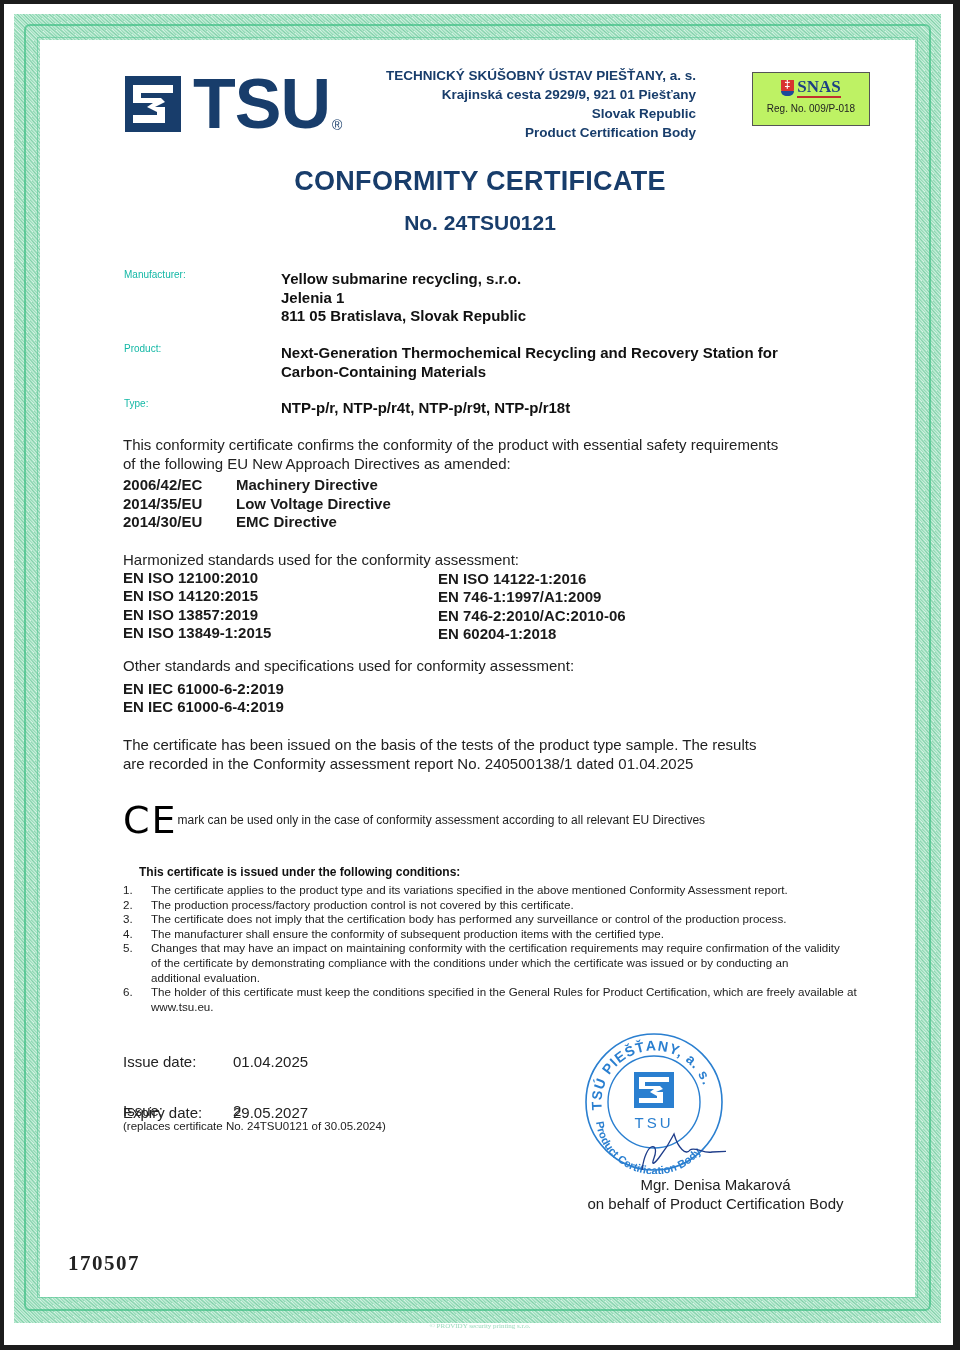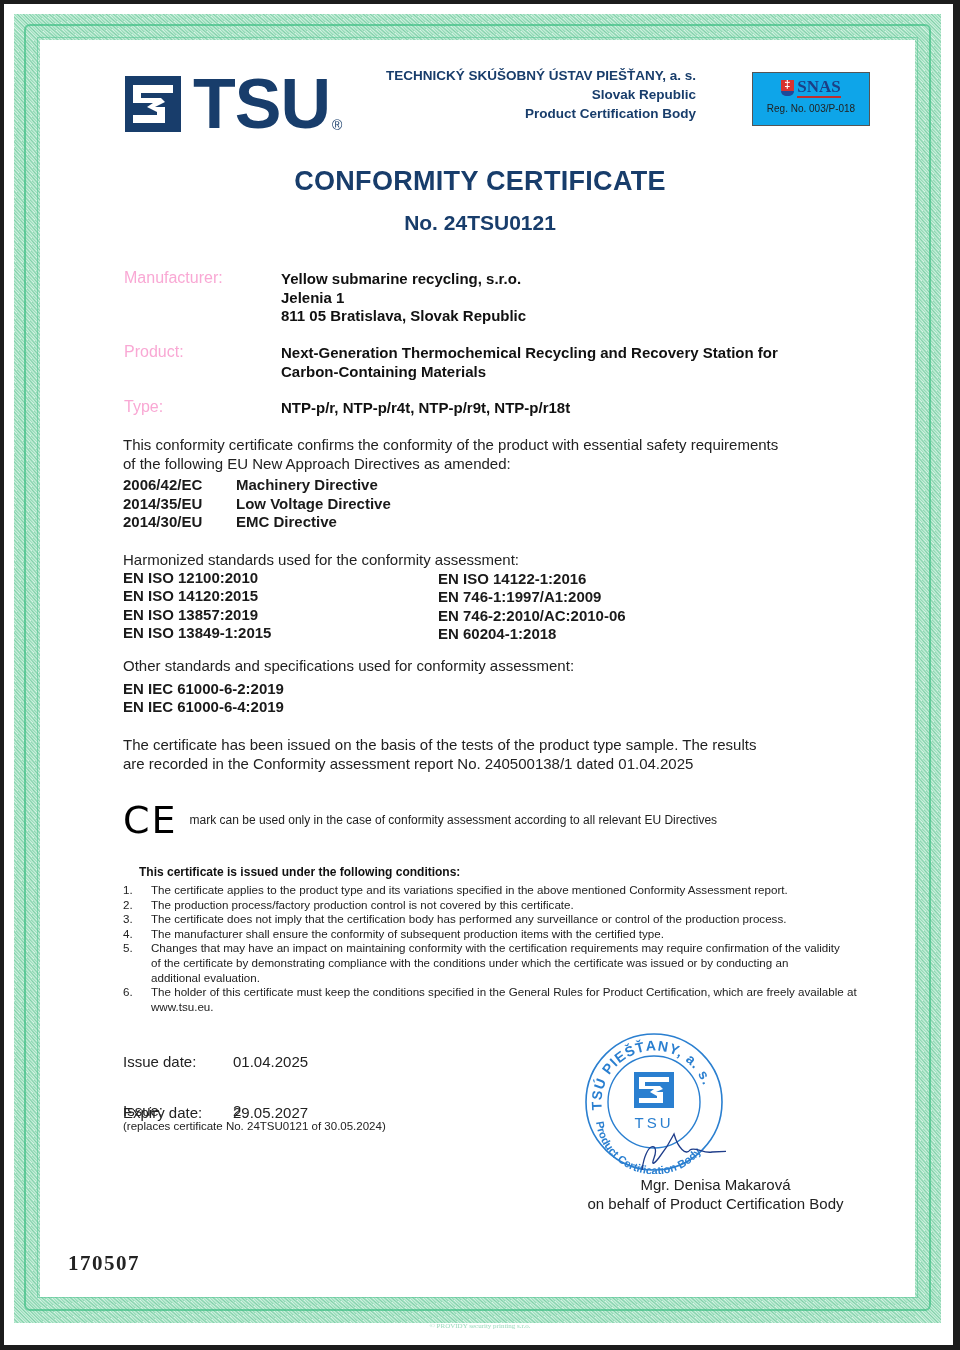--- a/index.html
+++ b/index.html
@@ -53,21 +53,21 @@
     letter-spacing: -1px;
   }
   .logo-reg { font-size: 14px; color: #183d6b; margin-left: 2px; line-height: 14px; }
 
   .org {
     position: absolute; left: 360px; top: 66px; width: 336px;
     text-align: right; color: #183d6b; font-weight: bold; font-size: 13.5px; line-height: 19px;
   }
   .snas {
     position: absolute; left: 752px; top: 72px; width: 116px; height: 52px;
-    border: 1px solid #555; background: #0ea5e9; text-align: center;
+    border: 1px solid #555; background: #bef264; text-align: center;
   }
   .snas-top { display: flex; justify-content: center; align-items: center; margin-top: 5px; }
   .snas-shield {
     width: 13px; height: 16px; background: #d8322f;
     border-radius: 0 0 7px 7px; position: relative; margin-right: 3px;
   }
   .snas-shield::before {
     content: ""; position: absolute; left: 0; right: 0; bottom: 0; height: 5px;
     background: #1d4a9a; border-radius: 0 0 7px 7px;
   }
@@ -82,33 +82,33 @@
 
   .title {
     position: absolute; left: 0; right: 0; top: 166px; text-align: center;
     font-weight: bold; font-size: 27px; color: #183d6b; letter-spacing: 0.3px;
   }
   .cert-no {
     position: absolute; left: 0; right: 0; top: 211px; text-align: center;
     font-weight: bold; font-size: 21px; color: #183d6b;
   }
 
-  .lbl { position: absolute; left: 124px; font-size: 16px; color: #f9a8d4; }
+  .lbl { position: absolute; left: 124px; font-size: 10px; color: #14b8a6; }
   .val { position: absolute; left: 281px; font-size: 15px; font-weight: bold; color: #111; line-height: 18.5px; }
   .para { position: absolute; left: 123px; font-size: 15px; color: #222; line-height: 18.5px; width: 720px; }
 
   .directives { position: absolute; left: 123px; top: 476px; font-size: 15px; font-weight: bold; line-height: 18.5px; }
   .directives .row { display: flex; }
   .directives .code { width: 113px; }
 
   .std-col { position: absolute; font-size: 15px; font-weight: bold; line-height: 18.3px; }
 
   .ce { position: absolute; left: 123px; top: 800px; display: flex; align-items: center; }
   .ce-mark { font-family: "DejaVu Sans", sans-serif; font-size: 38px; font-weight: normal; letter-spacing: 2px; color: #000; line-height: 40px; }
-  .ce-text { font-size: 12px; margin-left: 12px; color: #222; }
+  .ce-text { font-size: 12px; color: #222; }
 
   .cond-head { position: absolute; left: 123px; top: 865px; font-size: 12px; font-weight: bold; color: #111; margin-left: 16px; }
   .cond-list { position: absolute; left: 123px; top: 883px; width: 760px; font-size: 11.6px; line-height: 14.6px; color: #222; }
   .cond-item { display: flex; }
   .cond-num { width: 28px; flex: none; }
 
   .issue { position: absolute; left: 123px; font-size: 15px; color: #222; }
   .issue .k { display: inline-block; width: 110px; }
   .replaces { position: absolute; left: 123px; top: 1120px; font-size: 11.5px; color: #222; }
 
@@ -131,30 +131,31 @@
     <svg width="56" height="56" viewBox="0 0 56 56">
       <path d="M8 9 H48 V17 H16 V22 H36 L40 26 L30 31 H40 V47 H8 V39 H32 V36 L22 31 L28 27 H8 Z" fill="#ffffff"></path>
     </svg>
   </div>
   <span class="logo-text">TSU</span>
   <span class="logo-reg">®</span>
 </div>
 
 <div class="org">
   <div>TECHNICKÝ SKÚŠOBNÝ ÚSTAV PIEŠŤANY, a. s.</div>
+  <div>Krajinská cesta 2929/9, 921 01  Piešťany</div>
   <div>Slovak Republic</div>
   <div>Product Certification Body</div>
 </div>
 
 <div class="snas">
   <div class="snas-top">
     <span class="snas-shield"></span>
     <span class="snas-name">SNAS</span>
   </div>
-  <div class="snas-reg">Reg. No. 003/P-018</div>
+  <div class="snas-reg">Reg. No. 009/P-018</div>
 </div>
 
 <div class="title">CONFORMITY CERTIFICATE</div>
 <div class="cert-no">No. 24TSU0121</div>
 
 <div class="lbl" style="top:269px">Manufacturer:</div>
 <div class="val" style="top:270px">
   <div>Yellow submarine recycling, s.r.o.</div>
   <div>Jelenia 1</div>
   <div>811 05 Bratislava,  Slovak Republic</div>

